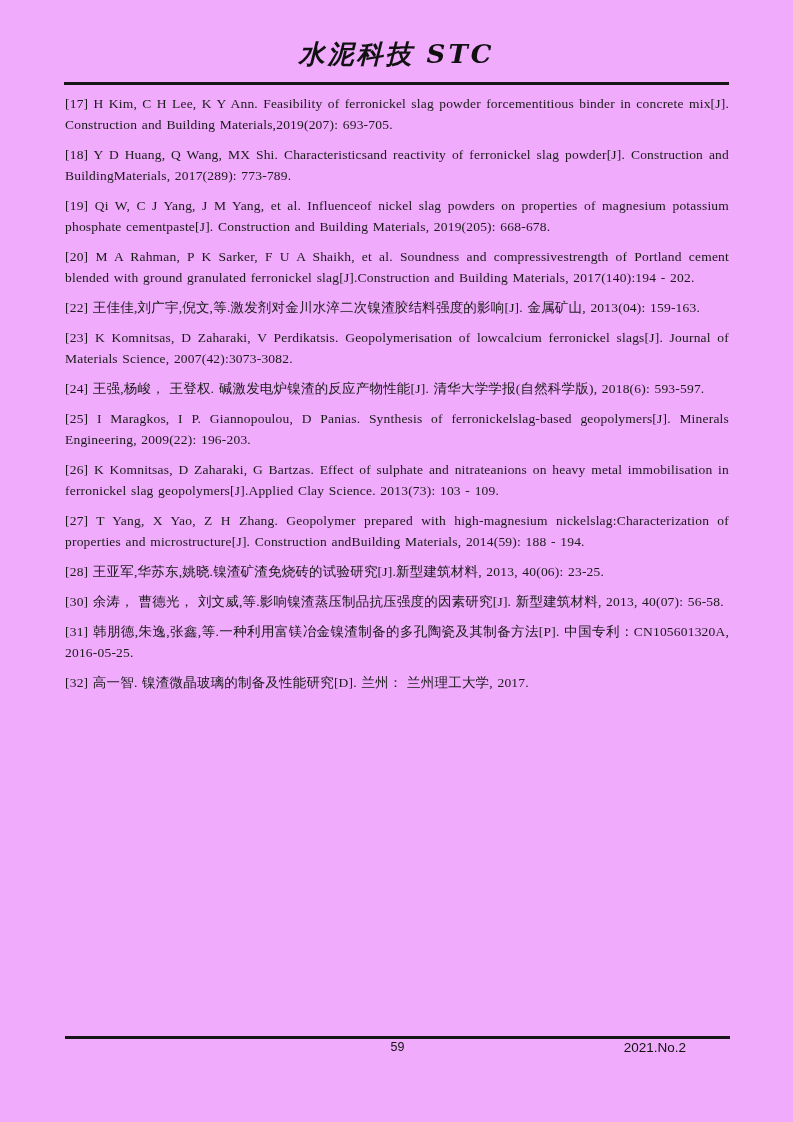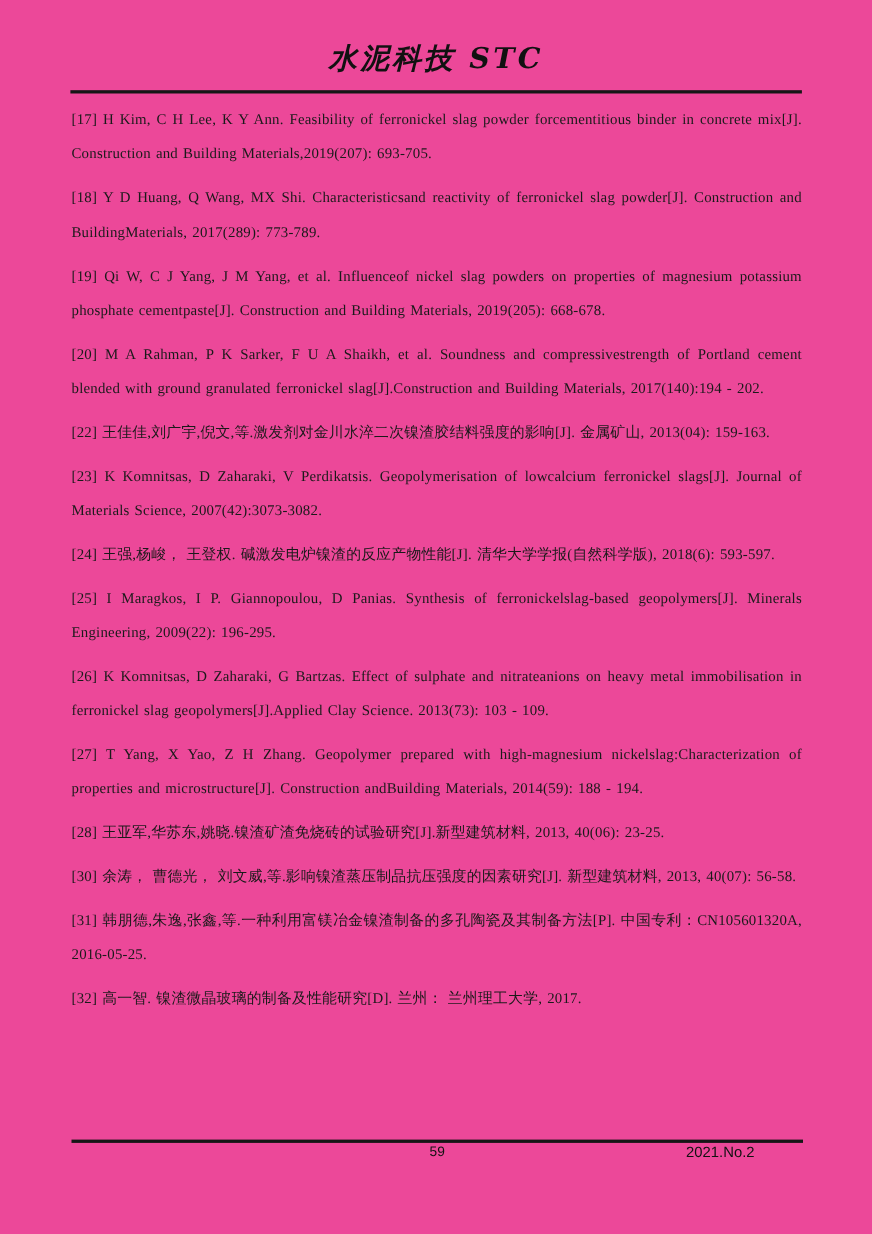--- a/index.html
+++ b/index.html
@@ -5,21 +5,21 @@
   html, body {
     margin: 0;
     padding: 0;
     background: #ffffff;
   }
   .page {
     position: relative;
     width: 793px;
     height: 1122px;
     margin: 0 auto;
-    background: #ec4899;
+    background: #f0abfc;
     color: #1a1a1a;
     font-family: "Liberation Serif", "DejaVu Serif", serif;
     box-sizing: border-box;
     overflow: hidden;
   }
   .journal-title {
     margin: 0;
     padding-top: 37px;
     text-align: center;
     font-family: "DejaVu Serif", "Liberation Serif", serif;
@@ -36,21 +36,21 @@
   .rule-header {
     margin: 11px 64px 0 64px;
     height: 3px;
   }
   .references {
     margin: 8px 64px 0 65px;
   }
   .ref {
     margin: 0 0 9px 0;
     font-size: 13.5px;
-    line-height: 31px;
+    line-height: 21px;
     text-align: justify;
     text-justify: inter-word;
     letter-spacing: 0.2px;
     word-spacing: 1px;
   }
   .page-footer {
     position: absolute;
     left: 65px;
     right: 63px;
     top: 1036px;
@@ -90,21 +90,21 @@
   </header>
 
   <main class="references">
     <p class="ref">[17] H Kim, C H Lee, K Y Ann. Feasibility of ferronickel slag powder forcementitious binder in concrete mix[J]. Construction and Building Materials,2019(207): 693-705.</p>
     <p class="ref">[18] Y D Huang, Q Wang, MX Shi. Characteristicsand reactivity of ferronickel slag powder[J]. Construction and BuildingMaterials, 2017(289): 773-789.</p>
     <p class="ref">[19] Qi W, C J Yang, J M Yang, et al. Influenceof nickel slag powders on properties of magnesium potassium phosphate cementpaste[J]. Construction and Building Materials, 2019(205): 668-678.</p>
     <p class="ref">[20] M A Rahman, P K Sarker, F U A Shaikh, et al. Soundness and compressivestrength of Portland cement blended with ground granulated ferronickel slag[J].Construction and Building Materials, 2017(140):194 - 202.</p>
     <p class="ref">[22] 王佳佳,刘广宇,倪文,等.激发剂对金川水淬二次镍渣胶结料强度的影响[J]. 金属矿山, 2013(04): 159-163.</p>
     <p class="ref">[23] K Komnitsas, D Zaharaki, V Perdikatsis. Geopolymerisation of lowcalcium ferronickel slags[J]. Journal of Materials Science, 2007(42):3073-3082.</p>
     <p class="ref">[24] 王强,杨峻， 王登权. 碱激发电炉镍渣的反应产物性能[J]. 清华大学学报(自然科学版), 2018(6): 593-597.</p>
-    <p class="ref">[25] I Maragkos, I P. Giannopoulou, D Panias. Synthesis of ferronickelslag-based geopolymers[J]. Minerals Engineering, 2009(22): 196-295.</p>
+    <p class="ref">[25] I Maragkos, I P. Giannopoulou, D Panias. Synthesis of ferronickelslag-based geopolymers[J]. Minerals Engineering, 2009(22): 196-203.</p>
     <p class="ref">[26] K Komnitsas, D Zaharaki, G Bartzas. Effect of sulphate and nitrateanions on heavy metal immobilisation in ferronickel slag geopolymers[J].Applied Clay Science. 2013(73): 103 - 109.</p>
     <p class="ref">[27] T Yang, X Yao, Z H Zhang. Geopolymer prepared with high-magnesium nickelslag:Characterization of properties and microstructure[J]. Construction andBuilding Materials, 2014(59): 188 - 194.</p>
     <p class="ref">[28] 王亚军,华苏东,姚晓.镍渣矿渣免烧砖的试验研究[J].新型建筑材料, 2013, 40(06): 23-25.</p>
     <p class="ref">[30] 余涛， 曹德光， 刘文威,等.影响镍渣蒸压制品抗压强度的因素研究[J]. 新型建筑材料, 2013, 40(07): 56-58.</p>
     <p class="ref">[31] 韩朋德,朱逸,张鑫,等.一种利用富镁冶金镍渣制备的多孔陶瓷及其制备方法[P]. 中国专利：CN105601320A, 2016-05-25.</p>
     <p class="ref">[32] 高一智. 镍渣微晶玻璃的制备及性能研究[D]. 兰州： 兰州理工大学, 2017.</p>
   </main>
 
   <footer class="page-footer">
     <div class="rule rule-footer"></div>

